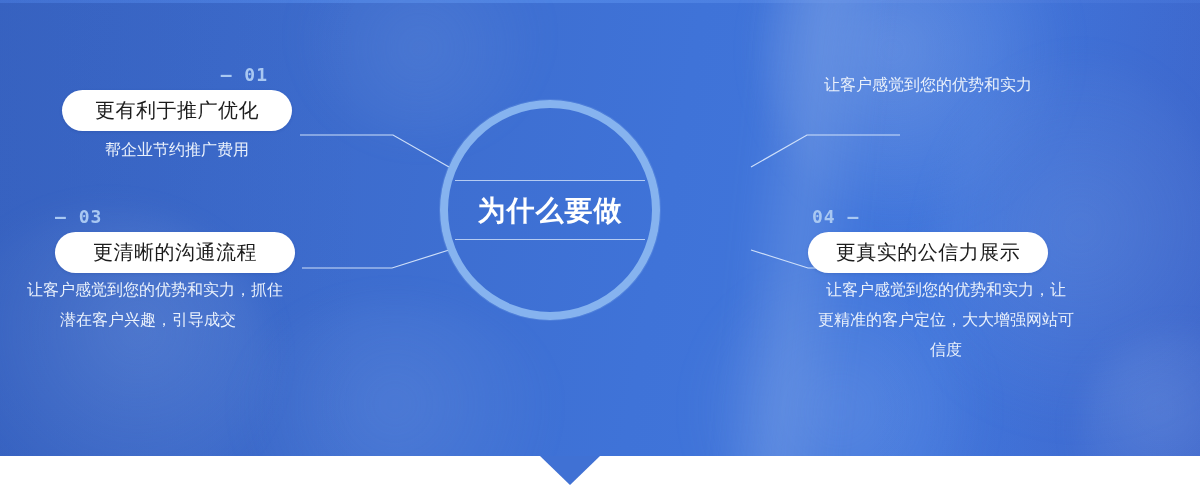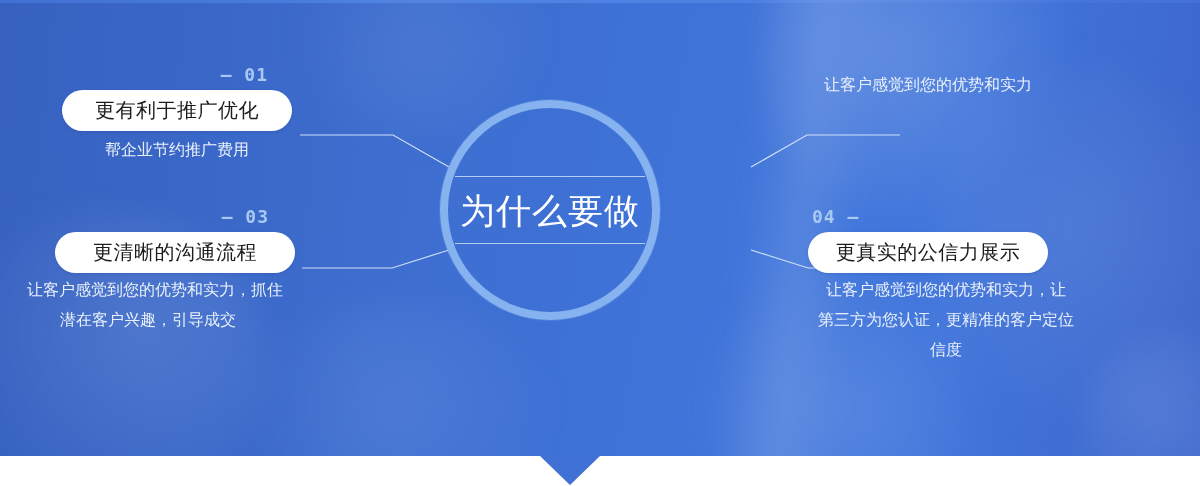--- a/index.html
+++ b/index.html
@@ -83,21 +83,21 @@
     width:220px; height:220px;
     display:flex; flex-direction:column;
     align-items:center; justify-content:center;
   }
   .center-rule {
     width:190px; height:1px; background:rgba(220,234,252,.75);
   }
   .center-rule.top { margin-bottom:14px; }
   .center-rule.bottom { margin-top:12px; }
   .center-title {
-    font-size:35px; font-weight:normal; color:#ffffff;
+    font-size:28px; font-weight:bold; color:#ffffff;
     letter-spacing:1px; line-height:1.15; white-space:nowrap;
   }
   .center-sub {
     font-size:17px; color:#e6eefb; letter-spacing:4px;
     margin-top:8px; white-space:nowrap;
   }
 
   
   .connectors { position:absolute; left:0; top:0; width:1200px; height:456px; }
 
@@ -128,21 +128,21 @@
   #item-1 .desc-wrap { width:230px; text-align:center; margin-top:4px; }
 
   
   #item-2 { left:808px; top:66px; }
   #item-2 .item-num { text-align:left; width:240px; padding-left:8px; }
   #item-2 .pill { margin-top:6px; width:240px; }
   #item-2 .desc-wrap { width:240px; text-align:center; margin-top:4px; }
 
   
   #item-3 { left:55px; top:208px; }
-  #item-3 .item-num { text-align:right; width:240px; padding-right:26px; }
+  #item-3 .item-num { width:240px; padding-right:26px; }
   #item-3 .pill { margin-top:6px; width:240px;text-align:center; }
   #item-3 .desc-wrap { width:264px; margin-left:-32px; margin-top:2px; text-align:center; }
   #item-3 .desc.l2 { padding-right:14px; }
 
   
   #item-4 { left:808px; top:208px; }
   #item-4 .item-num { text-align:left; width:240px; padding-left:4px; }
   #item-4 .pill { margin-top:6px; width:240px; }
   #item-4 .desc-wrap { width:266px; margin-top:2px; text-align:center; padding-left:10px; }
 </style>
@@ -201,21 +201,21 @@
         <div class="desc l1">让客户感觉到您的优势和实力，抓住</div>
         <div class="desc l2">潜在客户兴趣，引导成交</div>
       </div>
     </div>
 
     <div class="item" id="item-4">
       <div class="item-num">04 —</div>
       <div class="pill">更真实的公信力展示</div>
       <div class="desc-wrap">
         <div class="desc l1">让客户感觉到您的优势和实力，让</div>
-        <div class="desc l2">第三方为您认证，更精准的客户定位</div>
+        <div class="desc l2">更精准的客户定位，大大增强网站可</div>
         <div class="desc l3">信度</div>
       </div>
     </div>
 
   </div>
 
   <div class="arrow-notch"></div>
 
 </div>
 

